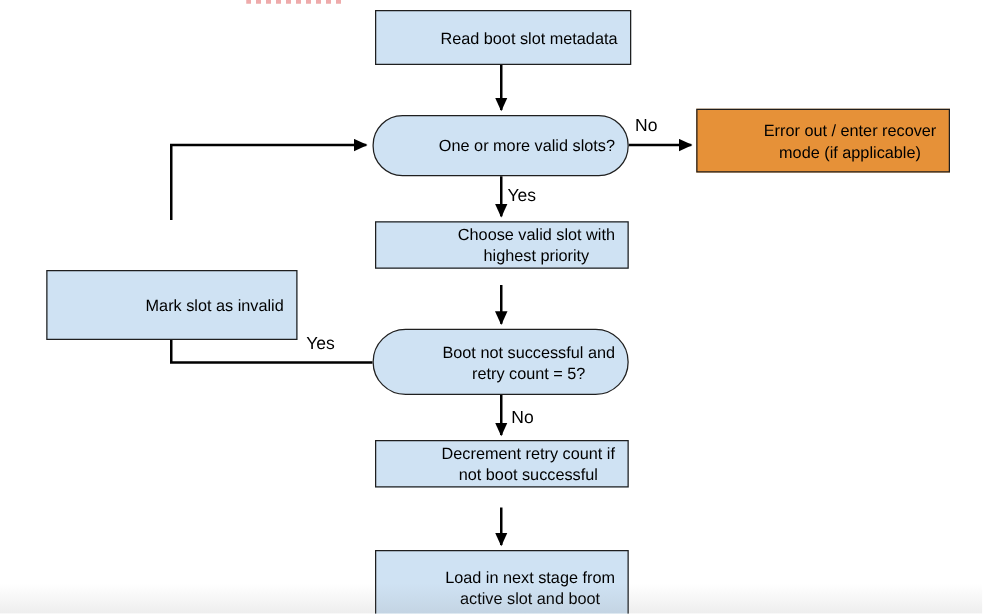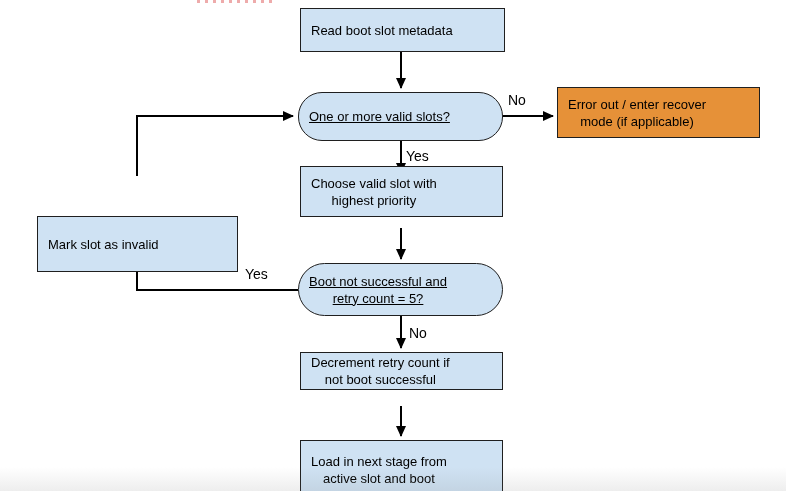--- a/index.html
+++ b/index.html
@@ -24,35 +24,35 @@
   svg.edges path {
     fill: none;
     stroke: var(--arrow, #000);
     stroke-width: 2px;
   }
   .node {
     position: absolute;
     box-sizing: border-box;
     display: flex;
     align-items: center;
-    justify-content: flex-start;
+    justify-content: flex-end;
     text-align: center;
     font-size: 13px;
     line-height: 17px;
     white-space: pre-line;
     background: var(--node-fill, #cfe2f3);
     border: 1px solid var(--node-border, #1f1f1f);
     padding: 5px 10px;
   }
-  .node.oval { border-radius: 27px; text-decoration: underline; }
+  .node.oval { border-radius: 27px; }
   .node.error { background: var(--error-fill, #e69138); }
   #n-read      { left: 300px; top: 8px;   width: 205px; height: 44px; }
   #n-valid     { left: 298px; top: 92px;  width: 205px; height: 49px; border-radius: 24px; }
   #n-error     { left: 557px; top: 87px;  width: 203px; height: 51px; }
-  #n-choose    { left: 300px; top: 166px; width: 203px; height: 51px; }
+  #n-choose    { left: 300px; top: 177px; width: 203px; height: 38px; }
   #n-mark      { left: 37px;  top: 176px; width: 201px; height: 56px; margin-top: 40px; }
   #n-bootchk   { left: 298px; top: 263px; width: 205px; height: 53px; }
   #n-decrement { left: 300px; top: 352px; width: 203px; height: 38px; }
   #n-load      { left: 300px; top: 440px; width: 203px; height: 60px; }
   .elabel {
     position: absolute;
     font-size: 14px;
     line-height: 16px;
     color: var(--text, #000);
   }

